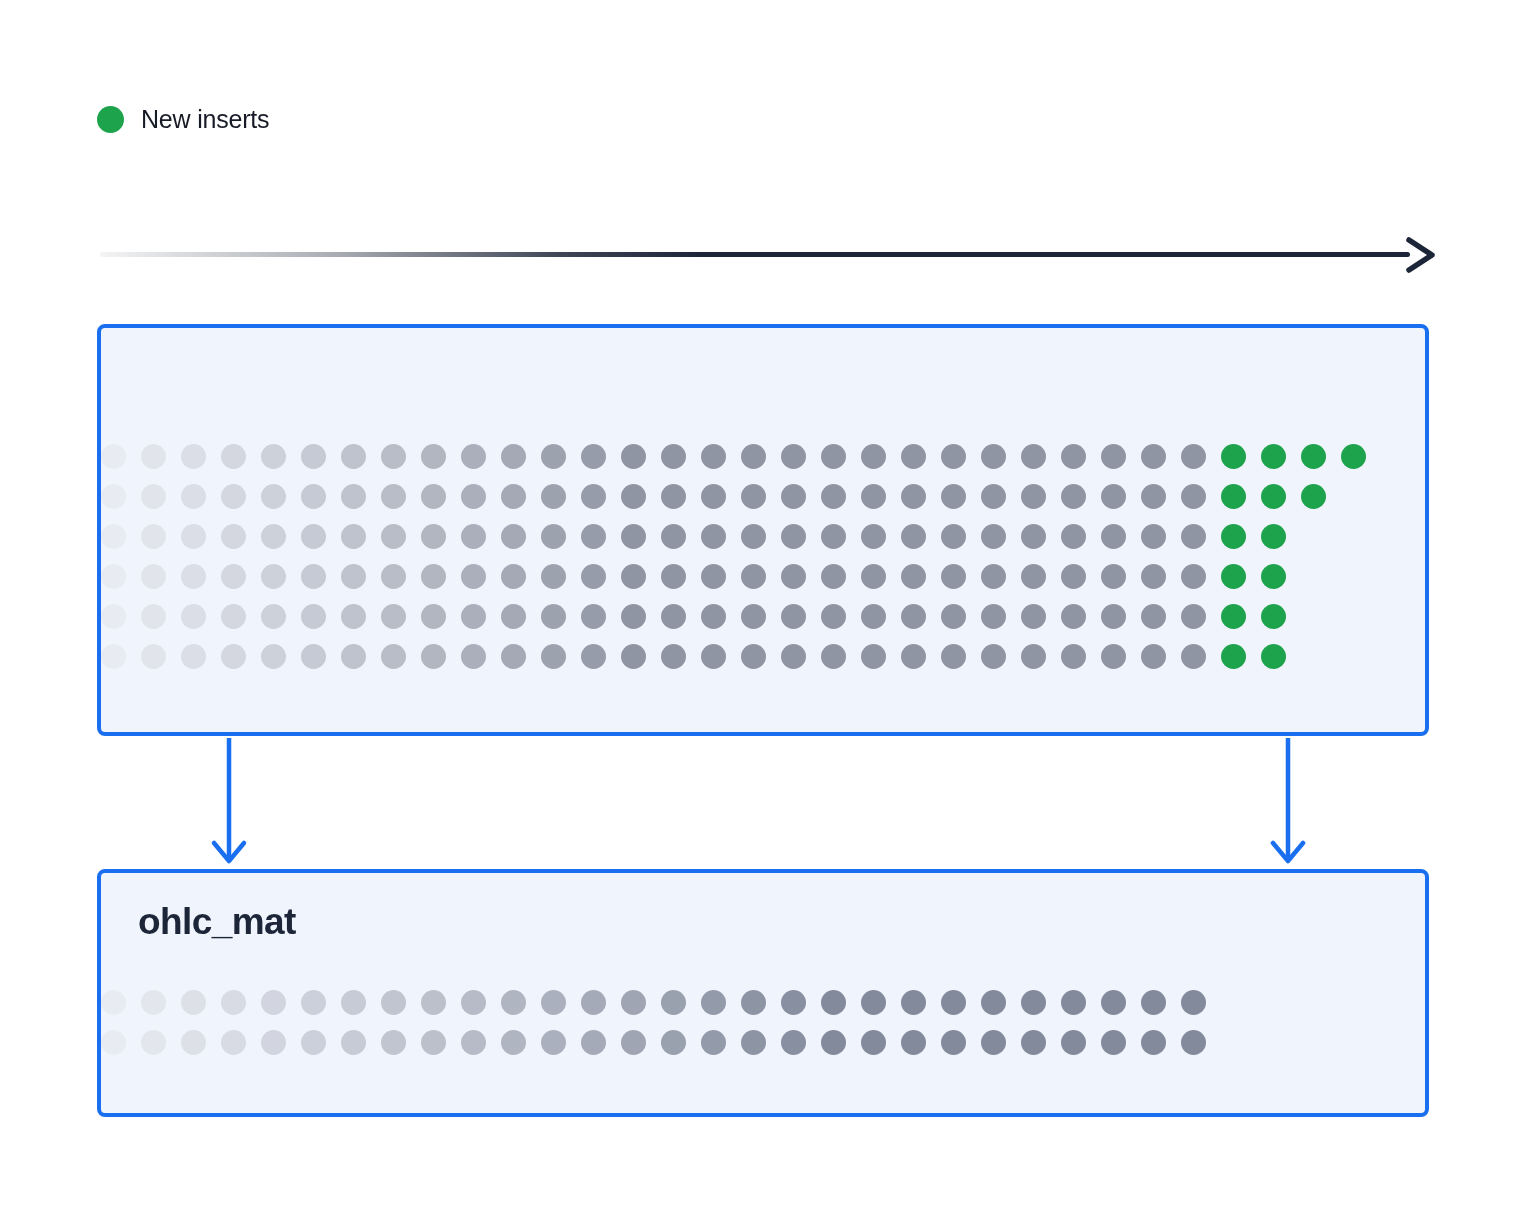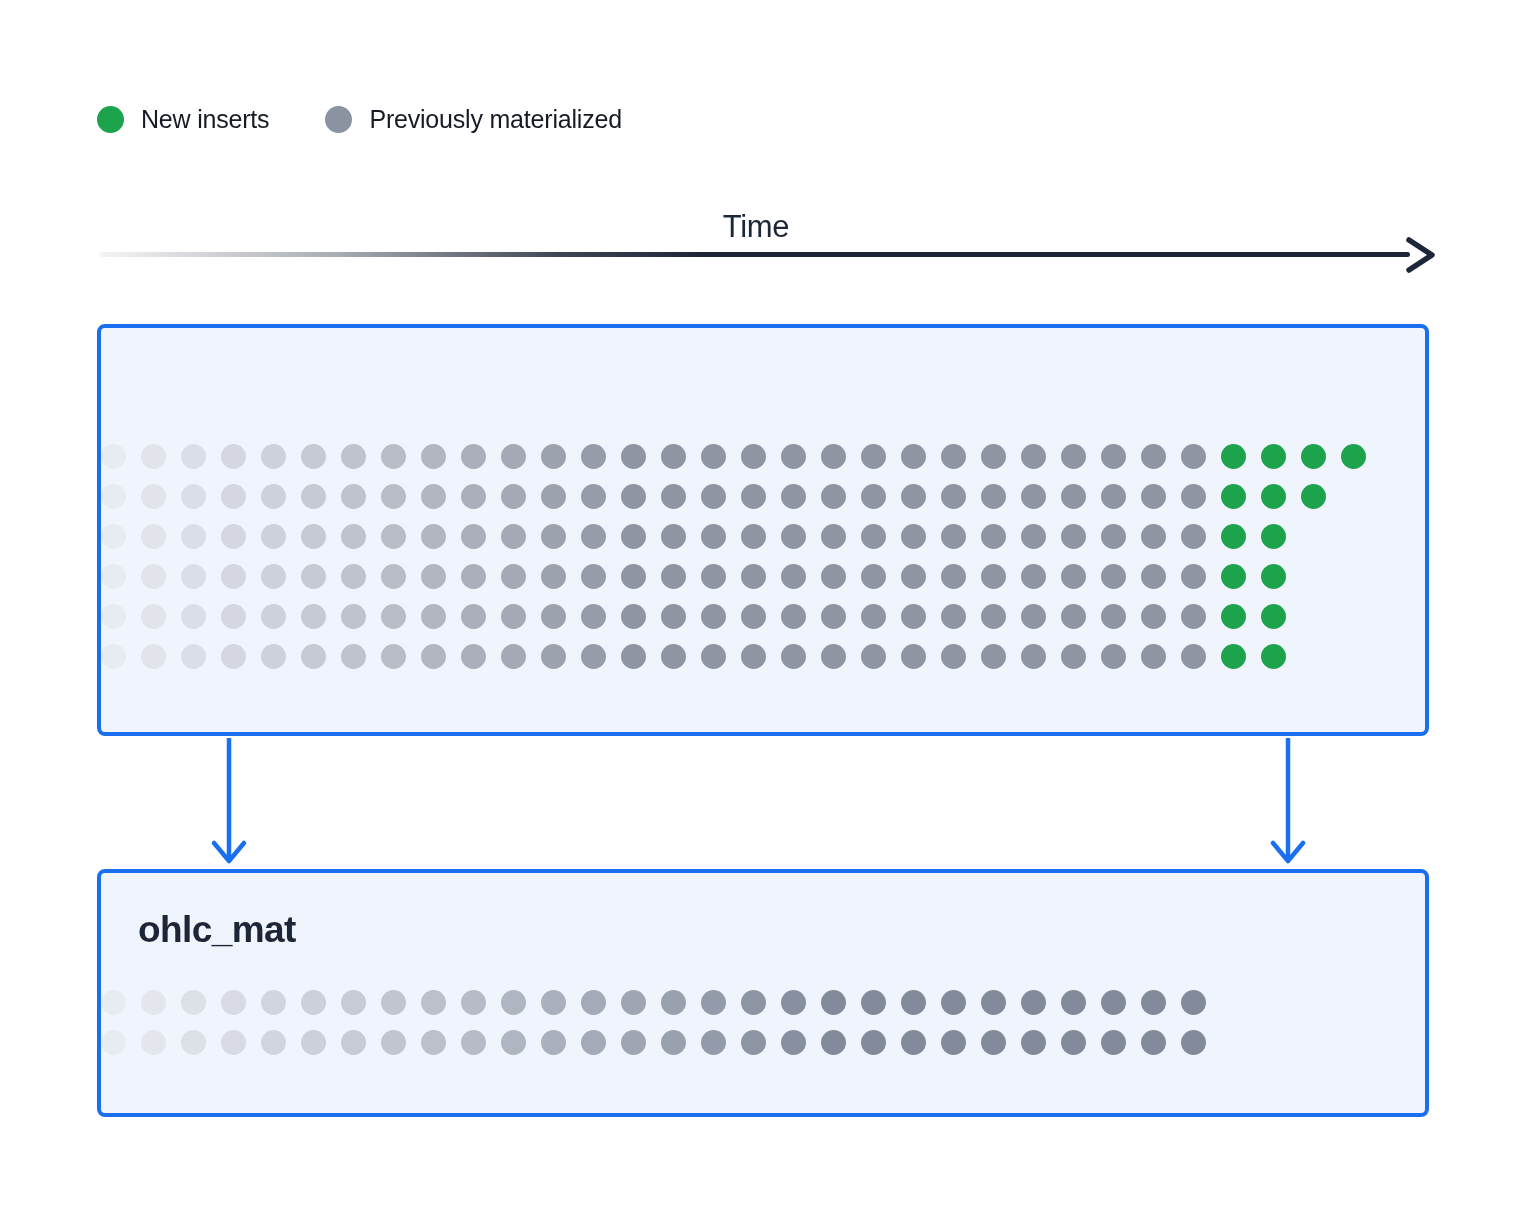--- a/index.html
+++ b/index.html
@@ -36,21 +36,21 @@
     border:4px solid var(--border_blue,#1a6ff0);
     border-radius:8px;
   }
   #box-stocks{top:324px;height:412px;}
   #box-ohlc{top:869px;height:248px;}
   .table-title{
     position:absolute;left:37px;margin:0;
     font-size:37px;font-weight:700;color:var(--navy,#1d2638);letter-spacing:-0.6px;
   }
   #box-stocks .table-title{top:32px;}
-  #box-ohlc .table-title{top:36px;}
+  #box-ohlc .table-title{top:28px;}
   .dots{position:absolute;left:0;}
   #box-stocks .dots{top:108px;}
   #box-ohlc .dots{top:109px;}
   .dot-row{display:flex;height:40px;align-items:center;}
   .dot{width:25px;height:25px;border-radius:50%;margin-right:15px;flex:0 0 auto;}
 
   
   .flow-arrow{position:absolute;top:738px;}
   #flow-arrow-left{left:207px;}
   #flow-arrow-right{left:1266px;}
@@ -58,27 +58,22 @@
 </head>
 <body>
 
 <div class="canvas">
 
   <div class="legend">
     <div class="legend-item">
       <span class="legend-dot" style="background: rgb(30, 163, 77);"></span>
       <span class="legend-label">New inserts</span>
     </div>
-    <div class="legend-item">
-      <span class="legend-dot" style="background: rgb(139, 146, 161);"></span>
-      <span class="legend-label">Previously materialized</span>
-    </div>
   </div>
 
-  <div class="time-label">Time</div>
   <div class="time-line"></div>
   <svg class="time-arrowhead" width="34" height="38" viewBox="0 0 34 38">
     <path d="M5 4 L28 19 L5 34" fill="none" stroke="var(--navy,#1d2638)" stroke-width="5.5" stroke-linecap="round" stroke-linejoin="round"></path>
   </svg>
 
   <section class="table-box" id="box-stocks">
     <div class="dots">
         <div class="dot-row">
           <span class="dot" style="background: rgb(233, 235, 242);"></span>
           <span class="dot" style="background: rgb(226, 228, 236);"></span>

